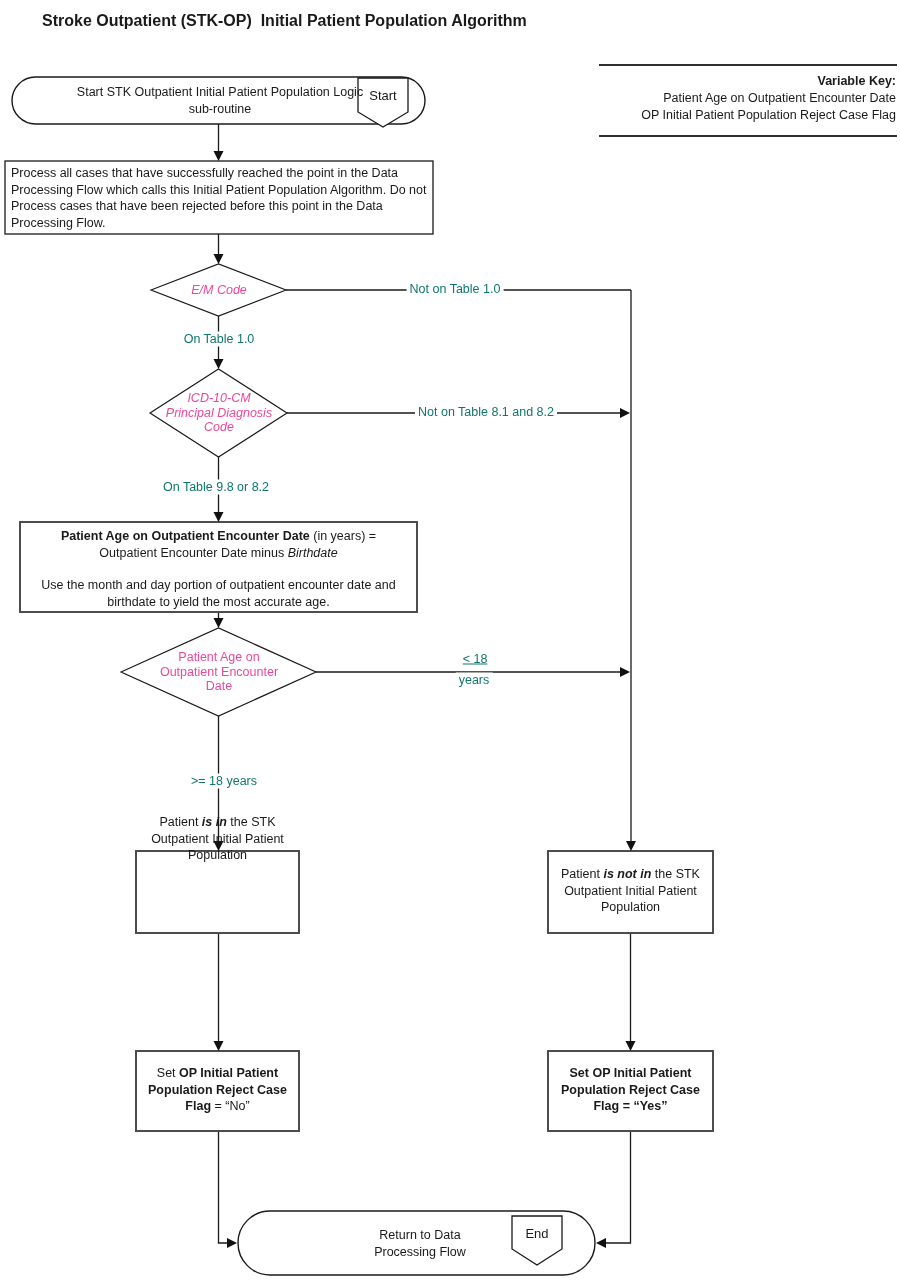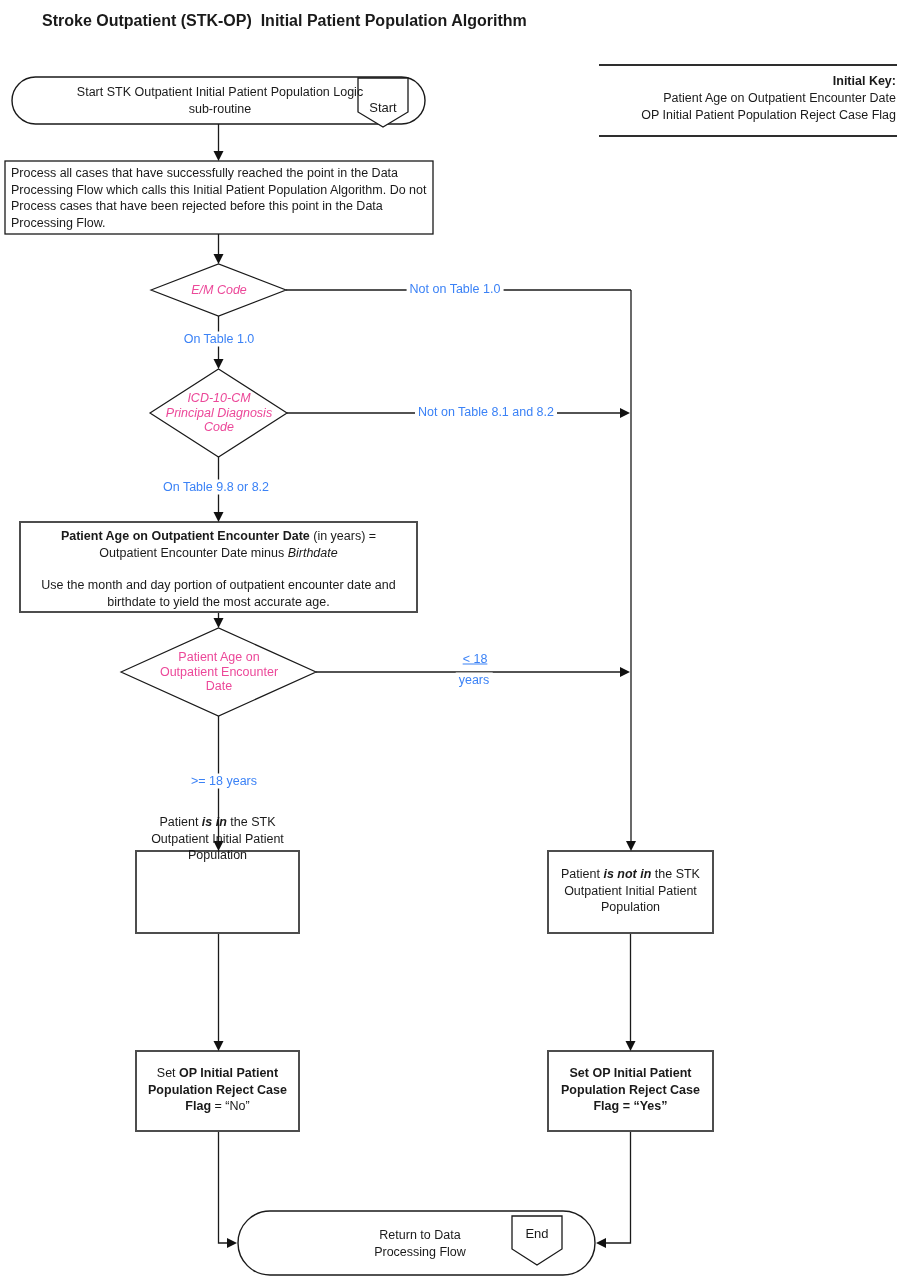--- a/index.html
+++ b/index.html
@@ -5,21 +5,21 @@
   html,body{margin:0;padding:0;background:#fff;}
   #canvas{
     position:relative;width:900px;height:1286px;background:#fff;overflow:hidden;
     font-family:"Liberation Sans",sans-serif;color:#1a1a1a;
   }
   #flow-svg{position:absolute;left:0;top:0;width:900px;height:1286px;}
   .ovl{position:absolute;font:12.5px/16.5px "Liberation Sans",sans-serif;color:#1a1a1a;}
   .ctr{text-align:center;}
   .lbl{
     position:absolute;transform:translate(-50%,-50%);white-space:nowrap;
-    font:12.5px/15px "Liberation Sans",sans-serif;color:#3b82f6;
+    font:12.5px/15px "Liberation Sans",sans-serif;color:#0f766e;
     background:#fff;padding:0 3px;
   }
   .lbl.nobg{background:transparent;padding:0;text-decoration:underline;}
   .dtext{
     position:absolute;transform:translate(-50%,-50%);text-align:center;
     font:12.5px/14.5px "Liberation Sans",sans-serif;color:#ec4899;white-space:nowrap;
   }
   .italic{font-style:italic;}
   #page-title{
     left:42px;top:13px;font-size:16px;font-weight:bold;white-space:pre;
@@ -87,27 +87,27 @@
       <polygon points="630,413 620,408 620,418"></polygon>
       <polygon points="630,672 620,667 620,677"></polygon>
       <polygon points="237,1243 227,1238 227,1248"></polygon>
       <polygon points="596,1243 606,1238 606,1248"></polygon>
     </g>
   </svg>
 
   <div id="page-title" class="ovl">Stroke Outpatient (STK-OP)  Initial Patient Population Algorithm</div>
 
   <div id="variable-key" class="ovl">
-    <div class="vk-head">Initial Key:</div>
+    <div class="vk-head">Variable Key:</div>
     <div>Patient Age on Outpatient Encounter Date</div>
     <div>OP Initial Patient Population Reject Case Flag</div>
   </div>
 
   <div class="ovl ctr" style="left:70px;top:84px;width:300px;">Start STK Outpatient Initial Patient Population Logic sub-routine</div>
-  <div class="tag-label" style="left:383px;top:95px;margin-top:12px;">Start</div>
+  <div class="tag-label" style="left:383px;top:95px;">Start</div>
 
   <div class="ovl" style="left:11px;top:165px;width:418px;">Process all cases that have successfully reached the point in the Data Processing Flow which calls this Initial Patient Population Algorithm. Do not Process cases that have been rejected before this point in the Data Processing Flow.</div>
 
   <div class="dtext italic" style="left:219px;top:290px;">E/M Code</div>
   <div class="lbl" style="left:455px;top:289px;">Not on Table 1.0</div>
   <div class="lbl" style="left:219px;top:339px;">On Table 1.0</div>
 
   <div class="dtext italic" style="left:219px;top:413px;">
     <div>ICD-10-CM</div>
     <div>Principal Diagnosis</div>

